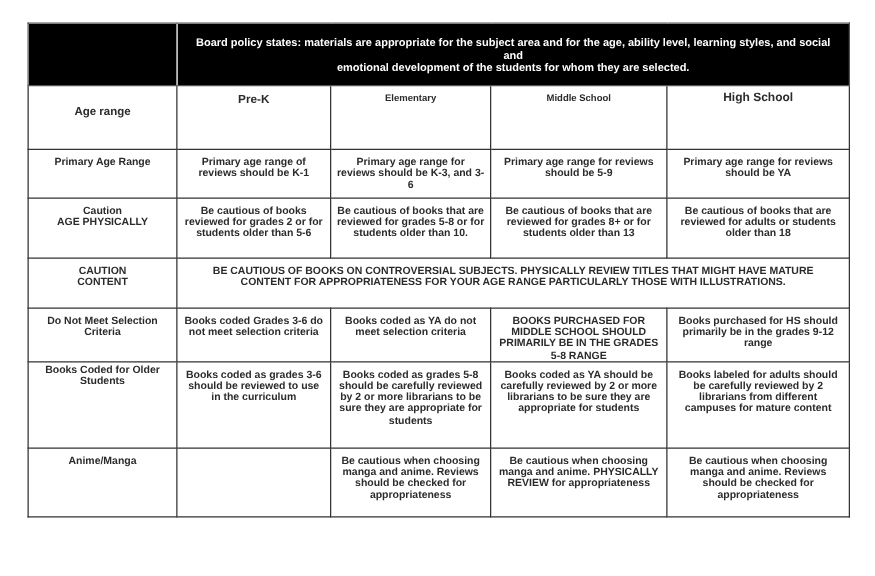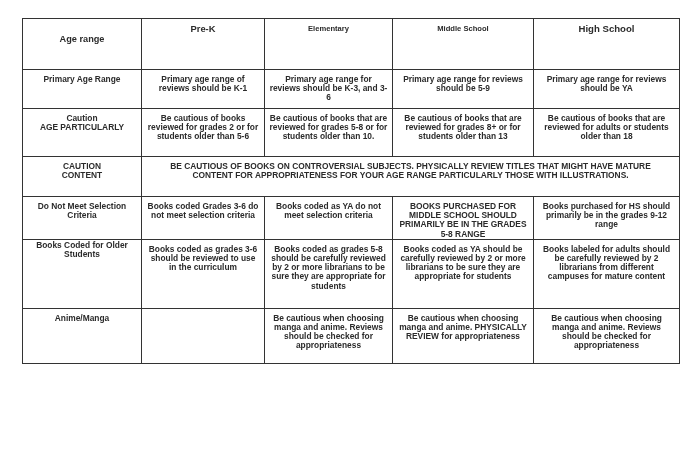--- a/index.html
+++ b/index.html
@@ -82,20 +82,27 @@
 
 <table class="policy">
   <colgroup>
     <col class="c0">
       <col class="c1">
       <col class="c2">
       <col class="c3">
       <col class="c4">
   </colgroup>
   <tbody>
+    <tr class="r-head">
+      <td class="blank"></td>
+      <td colspan="4">
+        <span class="line">Board policy states:  materials are appropriate for the subject area and for the age, ability level, learning styles, and social and</span>
+        <span class="line">emotional development of the students for whom they are selected.</span>
+      </td>
+    </tr>
 
     <tr class="r-age">
       <td class="lbl">Age range</td>
       <td class="prek">Pre-K</td>
       <td class="elem">Elementary</td>
       <td class="mid">Middle School</td>
       <td class="high">High School</td>
     </tr>
 
 
@@ -103,21 +110,21 @@
       <td>Primary Age Range</td>
       <td>Primary age range of reviews should be K-1</td>
       <td>Primary age range for reviews should be K-3, and 3-6</td>
       <td class="mid-primary">Primary age range for reviews should be 5-9</td>
       <td>Primary age range for reviews should be YA</td>
     </tr>
 
     <tr class="r-caution-age">
       <td>
         <span class="line">Caution</span>
-        <span class="line">AGE PARTICULARLY</span>
+        <span class="line">AGE PHYSICALLY</span>
       </td>
       <td>Be cautious of books reviewed for grades 2 or for students older than 5-6</td>
       <td>Be cautious of books that are reviewed for grades 5-8 or for students older than 10.</td>
       <td>Be cautious of books that are reviewed for grades 8+ or for students older than 13</td>
       <td>Be cautious of books that are reviewed for adults or students older than 18</td>
     </tr>
 
     <tr class="r-caution-content">
       <td>
         <span class="line">CAUTION</span>

